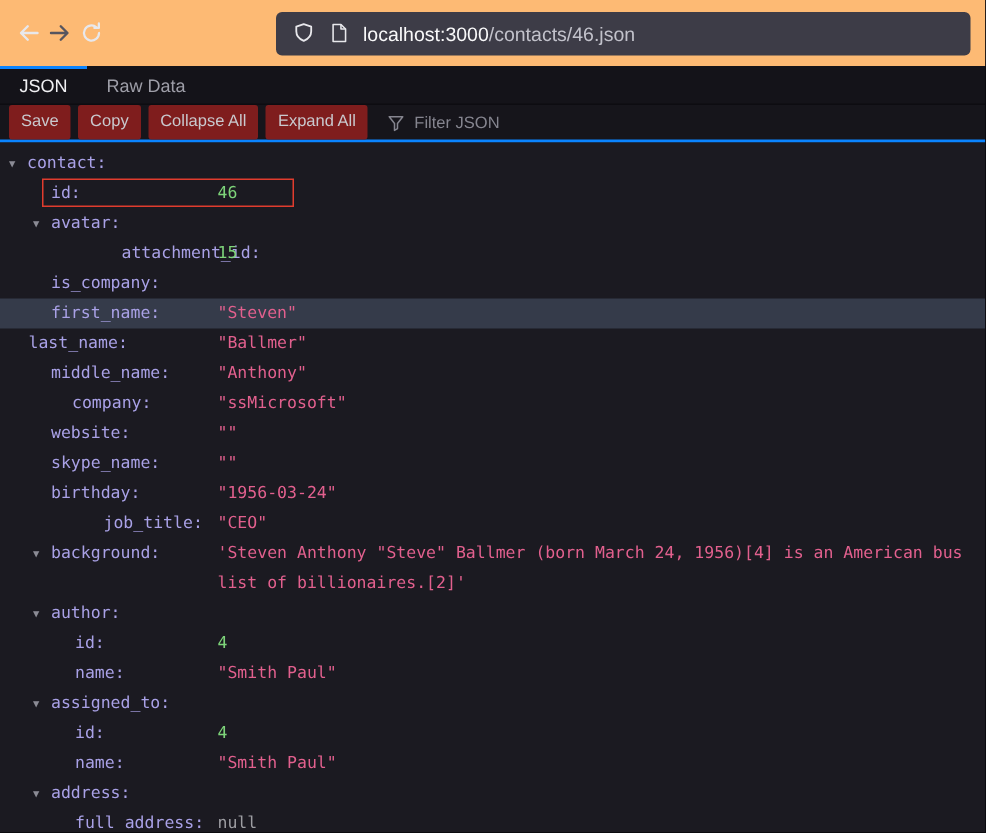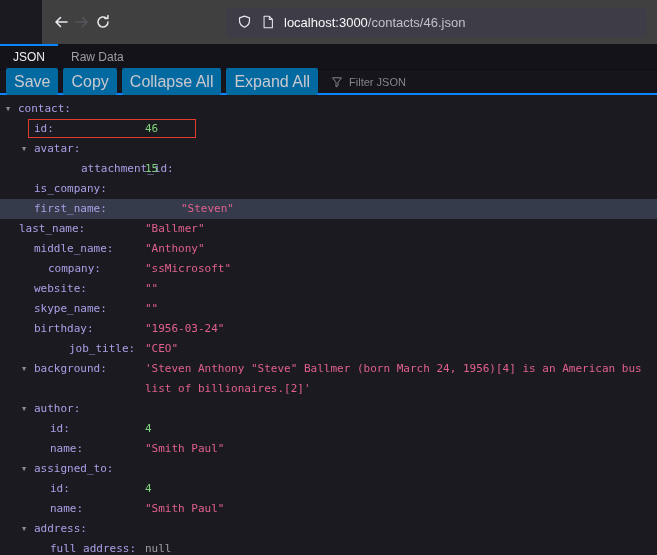--- a/index.html
+++ b/index.html
@@ -3,22 +3,22 @@
 <meta charset="utf-8">
 <style>
   * { margin:0; padding:0; box-sizing:border-box; }
   html,body { background:#000; }
   .screen{
     position:relative; width:657px; height:555px; overflow:hidden;
     background:#1b1a21; font-family:"Liberation Sans", sans-serif;
   }
   
   .browser-bar{
-    height:44px; background:#404040; display:flex; align-items:center;
-    padding:0 10px; gap:3px;margin-left:42px;
+    height:44px; background:#fdba74; display:flex; align-items:center;
+    padding:0 10px; gap:3px;
   }
   .nav-icon{ width:18px; height:18px; display:flex; align-items:center; justify-content:center; cursor:pointer; }
   .flexspacer{ width:108px; }
   .urlbar{
     flex:1; height:29px; background:#3d3c47; border-radius:4px;
     display:flex; align-items:center; gap:9px; padding:0 11px;
     color:#f2f2f5; font-size:13px; overflow:hidden; white-space:nowrap;
   }
   .url-domain{ color:#f9f9fa; }
   .url-path{ color:#c2c2cb; }
@@ -35,38 +35,38 @@
   .tab.active::before{
     content:""; position:absolute; top:0; left:0; right:0; height:2px;
     background:var(--accent);
   }
   
   .toolbar{
     height:25px; background:#16151b; display:flex; align-items:center;
     gap:5px; padding:0 6px; border-bottom:2px solid var(--accent);
   }
   .tbtn{
-    background:#0369a1; color:#c9c9ce; border:none; border-radius:2px;
-    font-family:"Liberation Sans", sans-serif; font-size:16px;
+    background:#7f1d1d; color:#c9c9ce; border:none; border-radius:2px;
+    font-family:"Liberation Sans", sans-serif; font-size:11px;
     padding:5px 8px; cursor:pointer; line-height:1.1;
   }
   .filter{
     display:flex; align-items:center; gap:6px; margin-left:8px;
     color:#85858f; font-size:11px; cursor:text; flex:1; height:100%;
   }
   
   .content{
     height:459px; overflow:hidden; padding-top:4px; background:#1b1a21;
     font-family:"DejaVu Sans Mono", monospace; font-size:11px;
   }
   .trow{
     display:flex; min-height:20px; line-height:20px; position:relative;
     width:100%; cursor:default;
   }
-  .trow.selected{ background:var(--selected-row);gap:36px; }
+  .trow.selected{ background:var(--selected-row); }
   .keywrap{ flex:0 0 145px; width:145px; display:flex; }
   .twisty{
     flex:0 0 12px; width:12px; color:#8b8b95; font-size:7px; line-height:20px;
     text-align:left;
   }
   .jkey{ color:var(--key); white-space:nowrap; }
   .jval{ flex:1; white-space:pre-line; padding-right:2px; }
   .t-number{ color:var(--number); }
   .t-boolean{ color:var(--number); }
   .t-string{ color:var(--string); }

